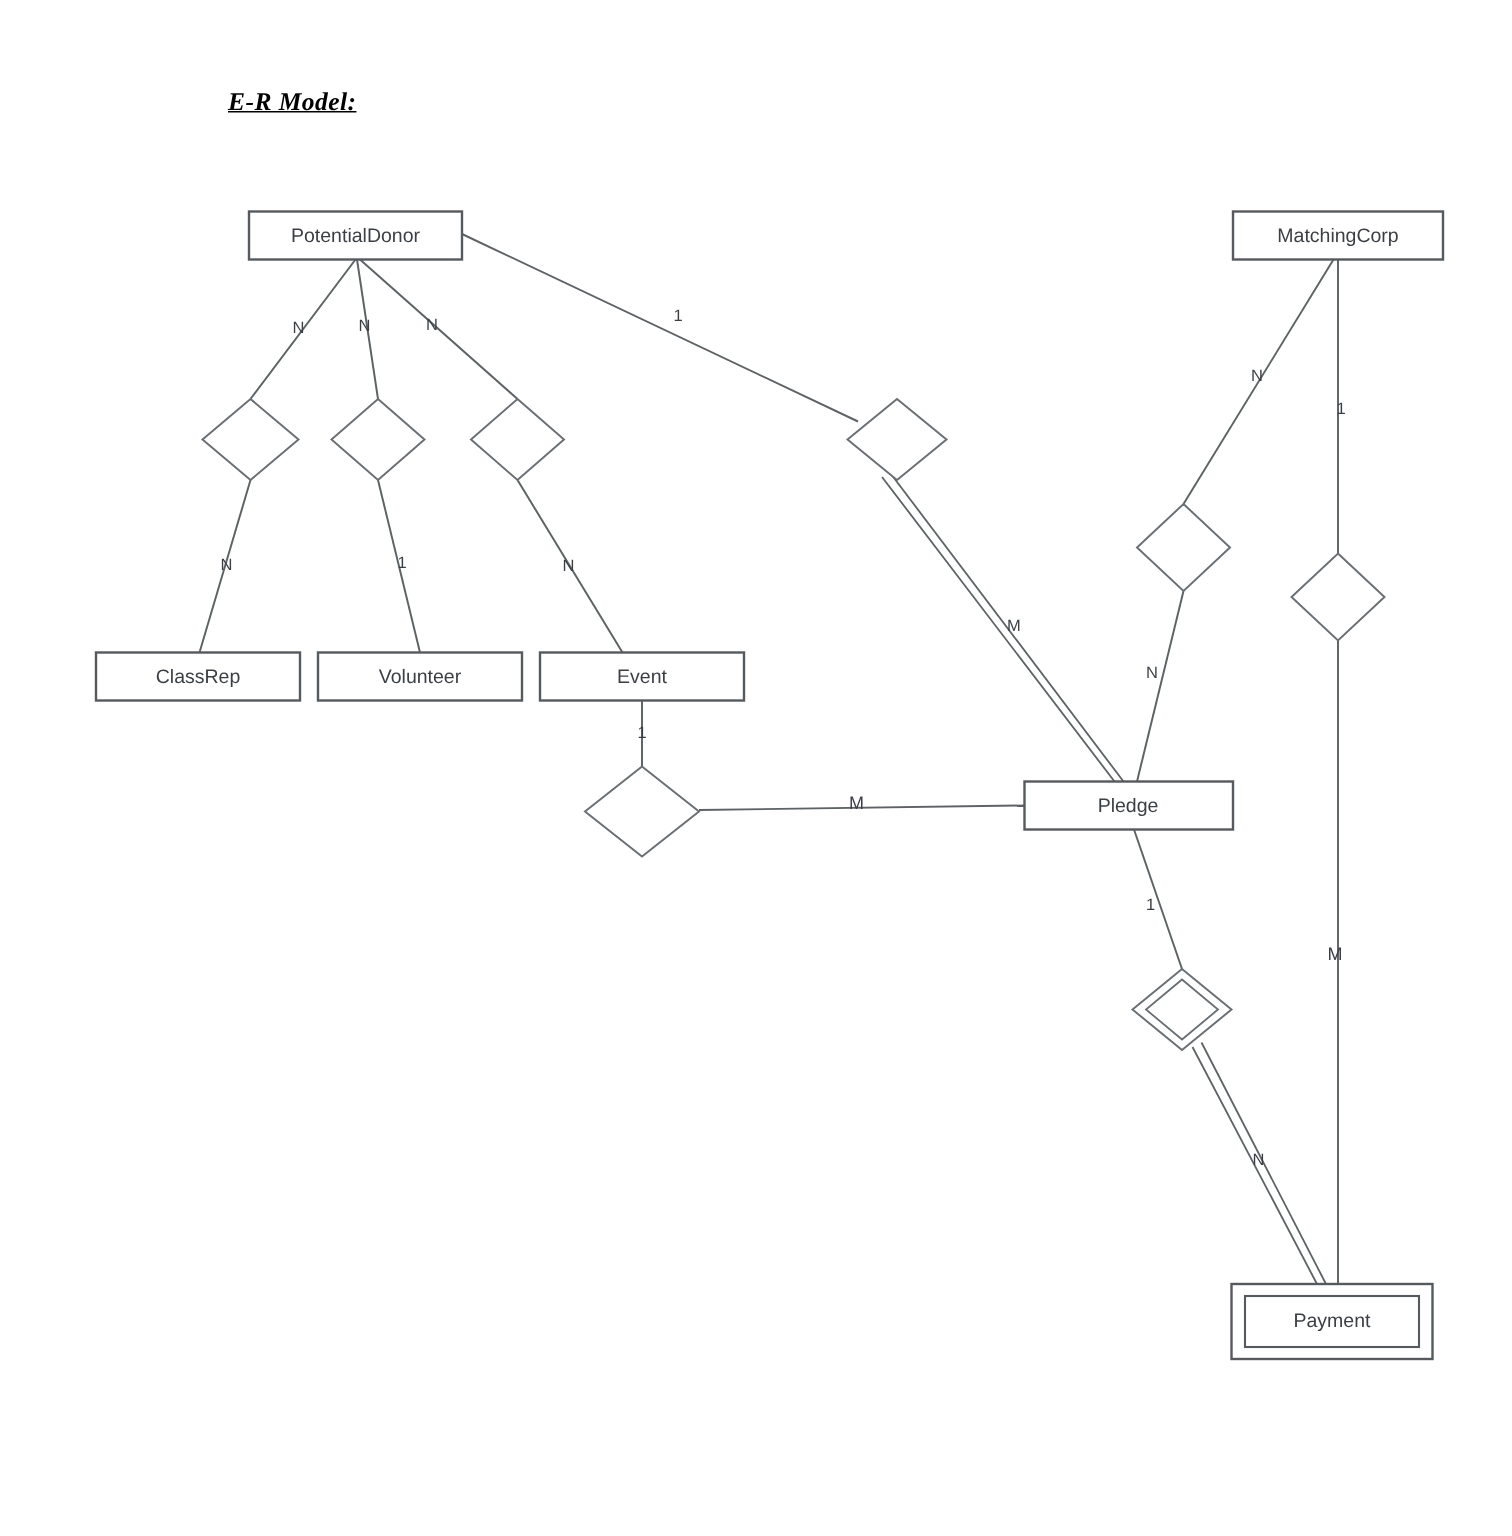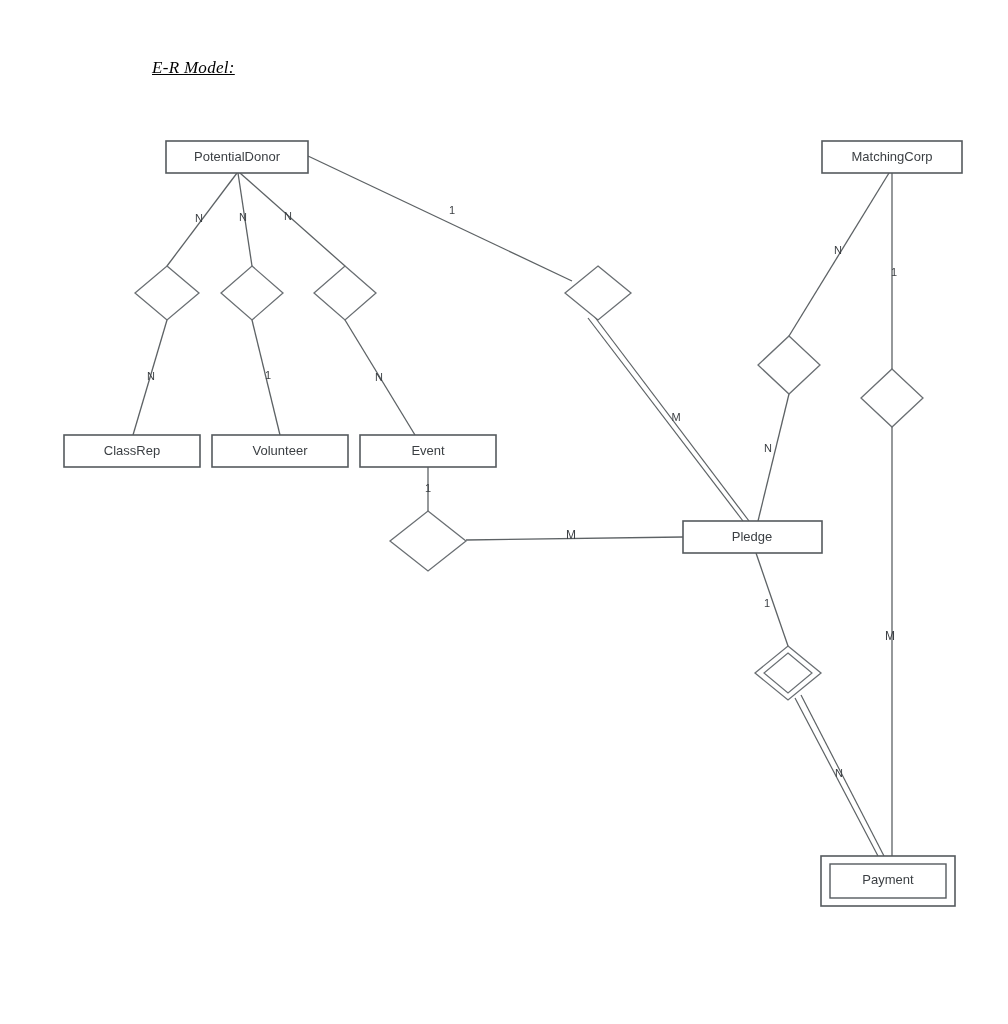--- a/index.html
+++ b/index.html
@@ -18,21 +18,21 @@
     position: relative;
     width: 1008px;
     height: 1024px;
     background: #ffffff;
   }
   #doc-title {
     position: absolute;
     left: 152px;
     top: 58px;
     font-family: "Liberation Serif", serif;
-    font-weight: normal;
+    font-weight: bold;
     font-style: italic;
     font-size: 17px;
     color: #000000;
     text-decoration: underline;
     letter-spacing: 0.3px;
     white-space: nowrap;
   }
   #er-svg {
     position: absolute;
     left: 0;

